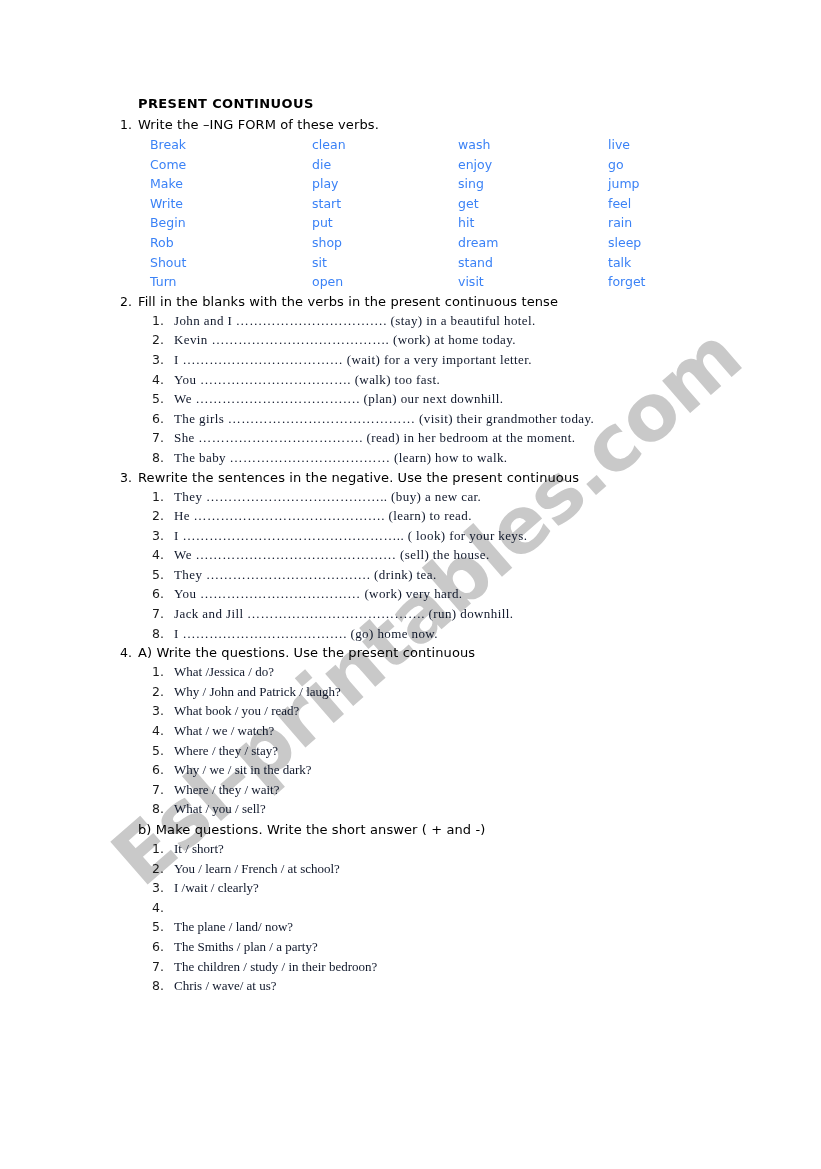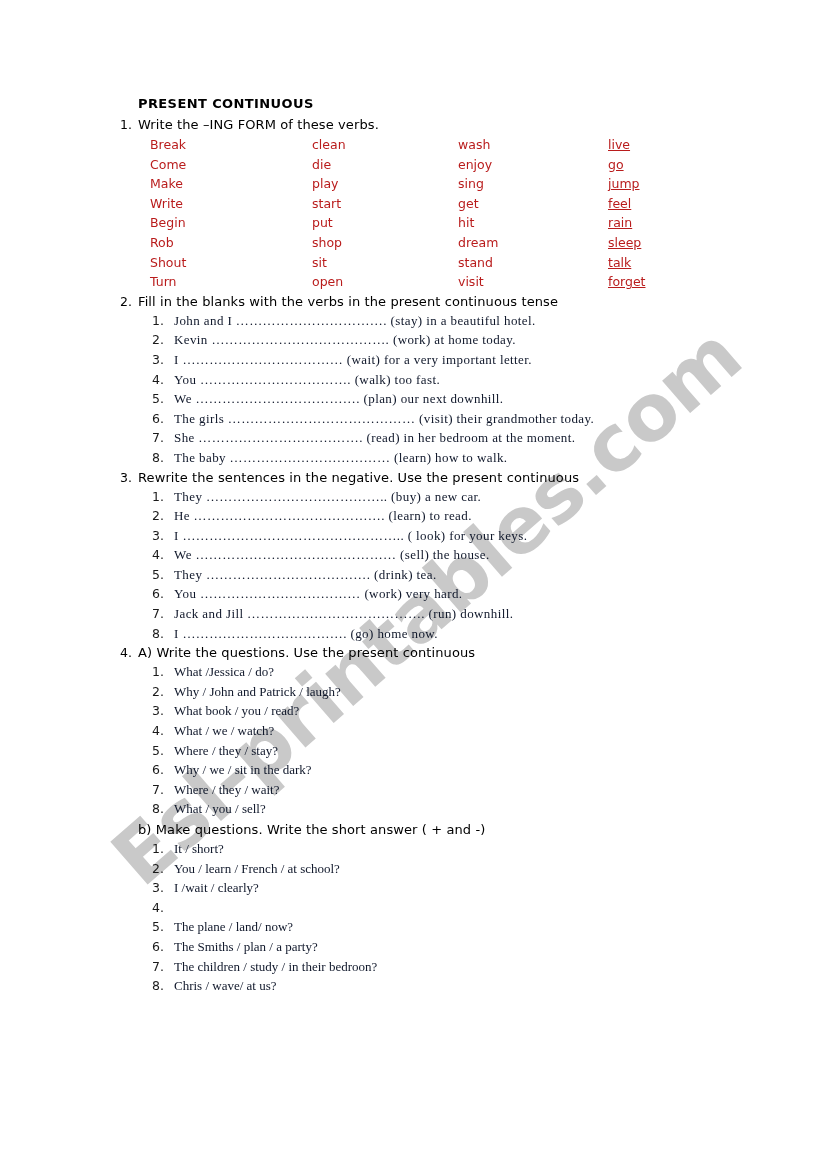--- a/index.html
+++ b/index.html
@@ -112,26 +112,26 @@
     padding-left: 30px;
   }
   .verb-row {
     display: flex;
     line-height: 19.6px;
     white-space: nowrap;
   }
   .verb-cell {
     font-family: "DejaVu Sans", sans-serif;
     font-size: 12.5px;
-    color: #b91c1c;
+    color: #3b82f6;
   }
   .verb-cell.c1 { width: 162px; flex: 0 0 162px; }
   .verb-cell.c2 { width: 146px; flex: 0 0 146px; }
   .verb-cell.c3 { width: 150px; flex: 0 0 150px; }
-  .verb-cell.c4 { width: 120px; flex: 0 0 120px; text-decoration: underline; }
+  .verb-cell.c4 { width: 120px; flex: 0 0 120px; }
 
   
   .items {
     margin: 0;
     padding: 0;
     list-style: none;
   }
   .item {
     display: flex;
     align-items: baseline;

